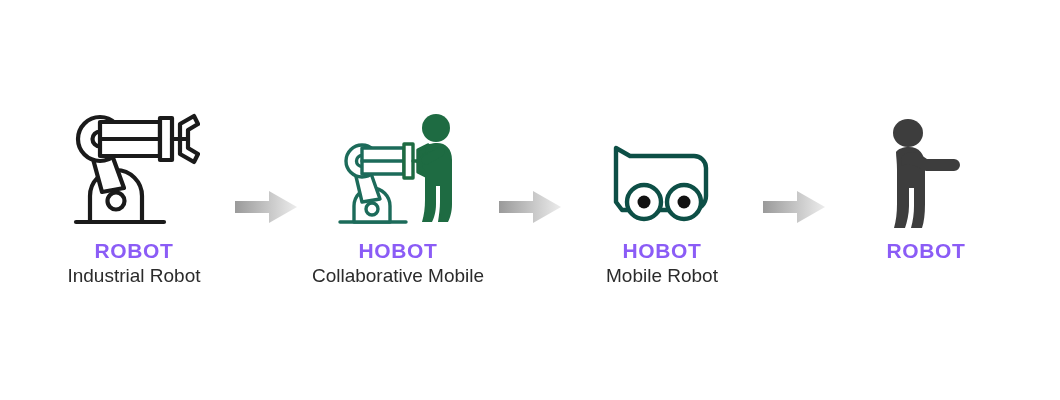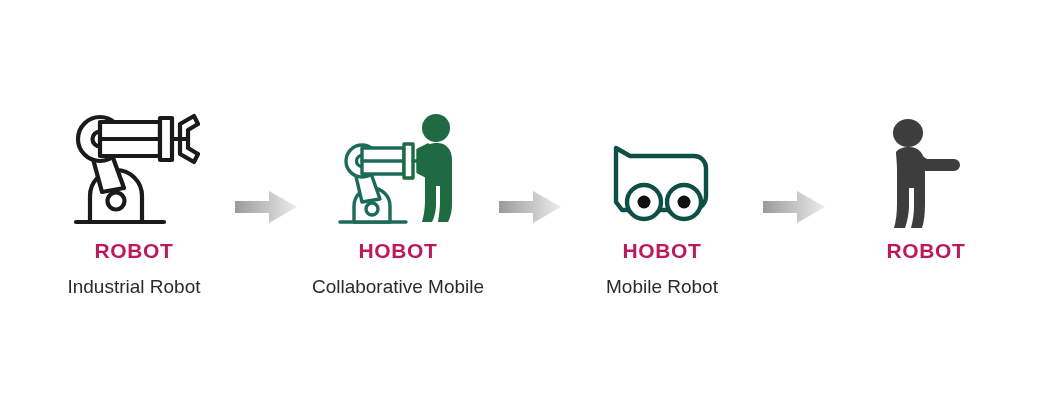--- a/index.html
+++ b/index.html
@@ -51,31 +51,31 @@
   }
 
   .icon-box svg {
     display: block;
   }
 
   .stage-title {
     font-size: 21px;
     font-weight: bold;
     letter-spacing: 0.6px;
-    color: #be185d;
+    color: #8b5cf6;
     margin-top: 10px;
     line-height: 1;
     white-space: nowrap;
   }
 
   .stage-subtitle {
     font-size: 19px;
     font-weight: normal;
     color: #2b2b2b;
-    margin-top: 16px;
+    margin-top: 5px;
     line-height: 1;
     white-space: nowrap;
   }
 
   .arrow-wrap {
     flex: 0 0 auto;
     width: 78px;
     height: 122px;
     display: flex;
     align-items: flex-end;

